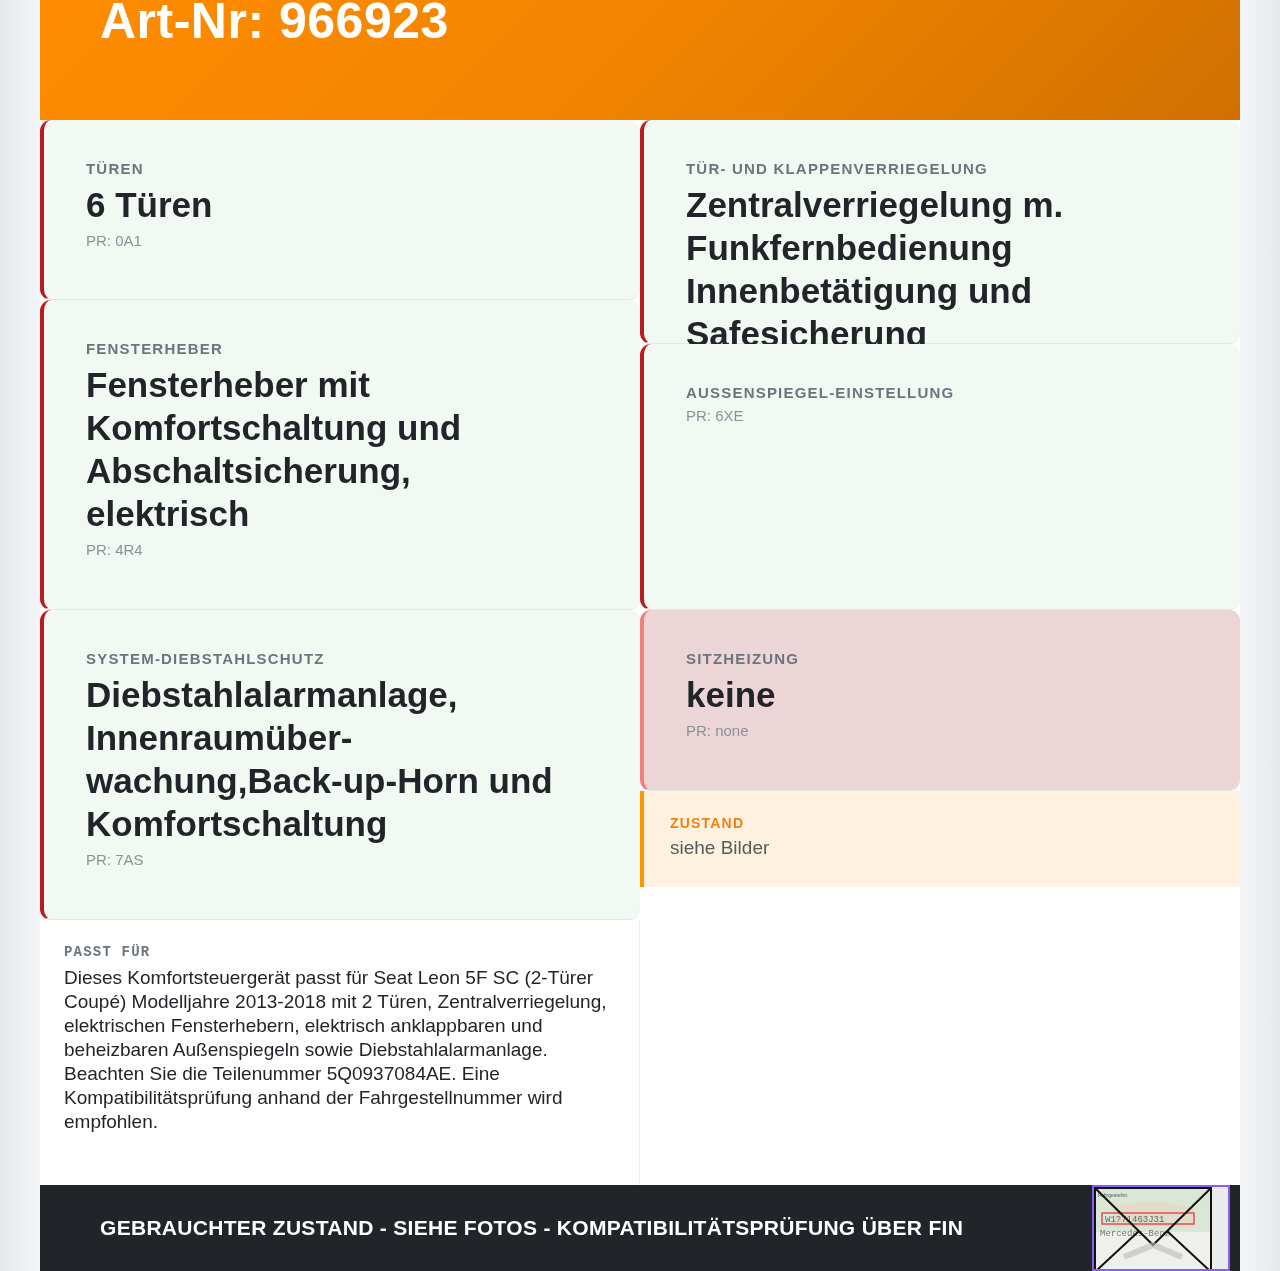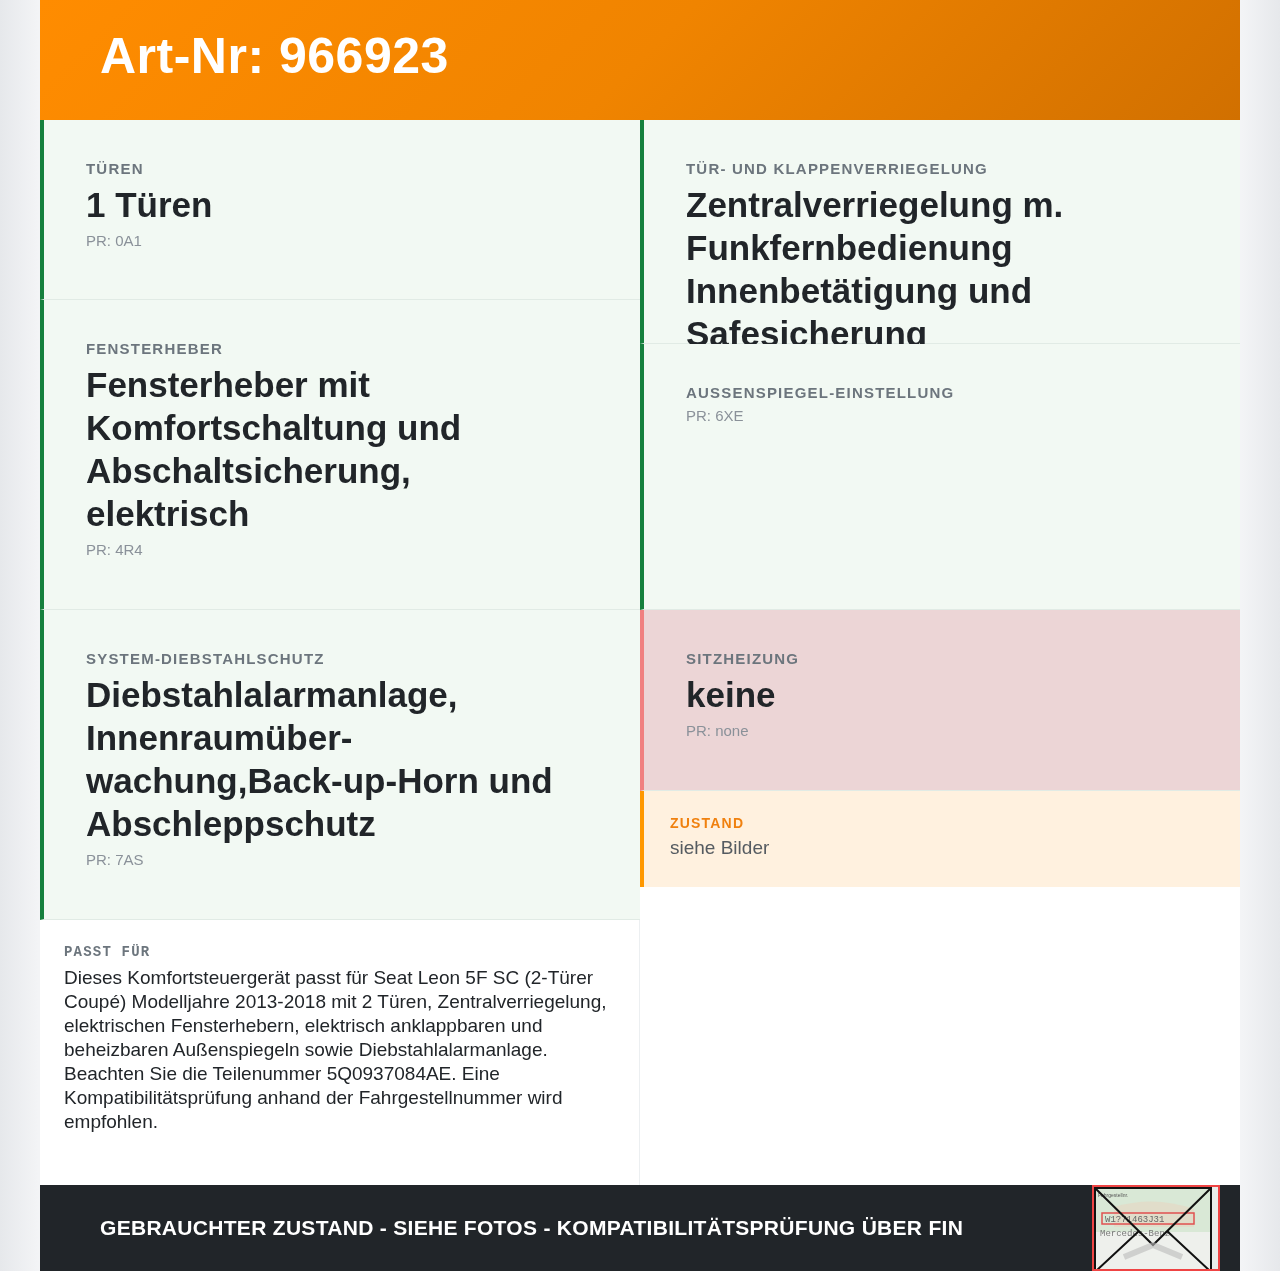--- a/index.html
+++ b/index.html
@@ -9,36 +9,37 @@
       font-family: "Liberation Sans", "DejaVu Sans", sans-serif;
       color: #212529;
     }
     .page {
       position: absolute; left: 40px; top: 0; width: 1200px; height: 1271px;
       background: #ffffff;
     }
     .header {
       height: 120px;
       background: linear-gradient(135deg, #ff8c00 0%, #f08400 50%, #d17000 100%);
-      display: flex; align-items: center; padding-left: 60px;
+      display: flex; align-items: flex-start; padding-left: 60px;
     }
     .header h1 {
       color: #fff; font-size: 50px; font-weight: 700; letter-spacing: 0.5px;
       font-family: "Liberation Sans", sans-serif; margin-top: -8px;
     }
     .grid { position: relative; height: 1065px; }
     .col { position: absolute; top: 0; width: 600px; }
     .col.left { left: 0; }
     .col.right { left: 600px; }
     .card {
       position: relative;
       background: #f2f9f3;
-      border-left: 4px solid #15803d;
+      border-left: 4px solid #b91c1c;
       border-bottom: 1px solid #e1ebe5;
       padding: 40px 62px 0 42px;
+      border-radius: 11px;
     }
     .card.red { background: #ecd5d6; border-left-color: #f08080; }
     .card .label {
       font-size: 15px; font-weight: 700; letter-spacing: 1.2px;
       color: #6c757d; text-transform: uppercase; margin-bottom: 6px;
     }
     .card .value {
       font-size: 35px; font-weight: 700; line-height: 43px; color: #212529;
     }
     .card .pr { font-size: 15px; color: #8a9199; margin-top: 6px; }
@@ -59,49 +60,49 @@
     }
     .passt .text { font-size: 19px; line-height: 24px; color: #212529; }
     .footer {
       position: absolute; left: 0; top: 1185px; width: 1200px; height: 86px;
       background: #212529; display: flex; align-items: center; padding-left: 60px;
     }
     .footer .msg {
       color: #fff; font-size: 21px; font-weight: 700; letter-spacing: 0.3px; text-transform: uppercase;
     }
     .footer .vin {
-      position: absolute; left: 1052px; top: 0; width: 128px; height: 86px;
-      background: #e9ecea; border: 2px solid #ef4444; overflow: hidden;
+      position: absolute; left: 1052px; top: 0; width: 138px; height: 86px;
+      background: #e9ecea; border: 2px solid #8b5cf6; overflow: hidden;
     }
   </style>
 </head>
 <body>
 
 <div class="page">
 
   <div class="header">
     <h1>Art-Nr: 966923</h1>
   </div>
 
   <div class="grid">
 
     <div class="col left">
       <div class="card" style="height:180px;">
         <div class="label">Türen</div>
-        <div class="value">1 Türen</div>
+        <div class="value">6 Türen</div>
         <div class="pr">PR: 0A1</div>
       </div>
       <div class="card" style="height:310px;">
         <div class="label">Fensterheber</div>
         <div class="value">Fensterheber mit Komfortschaltung und Abschaltsicherung, elektrisch</div>
         <div class="pr">PR: 4R4</div>
       </div>
       <div class="card" style="height:310px;">
         <div class="label">System-Diebstahlschutz</div>
-        <div class="value">Diebstahlalarmanlage, Innenraumüber-wachung,Back-up-Horn und Abschleppschutz</div>
+        <div class="value">Diebstahlalarmanlage, Innenraumüber-wachung,Back-up-Horn und Komfortschaltung</div>
         <div class="pr">PR: 7AS</div>
       </div>
     </div>
 
     <div class="col right">
       <div class="card" style="height:224px;">
         <div class="label">Tür- und Klappenverriegelung</div>
         <div class="value">Zentralverriegelung m. Funkfernbedienung Innenbetätigung und Safesicherung</div>
         <div class="pr">PR: 4K3</div>
       </div>

